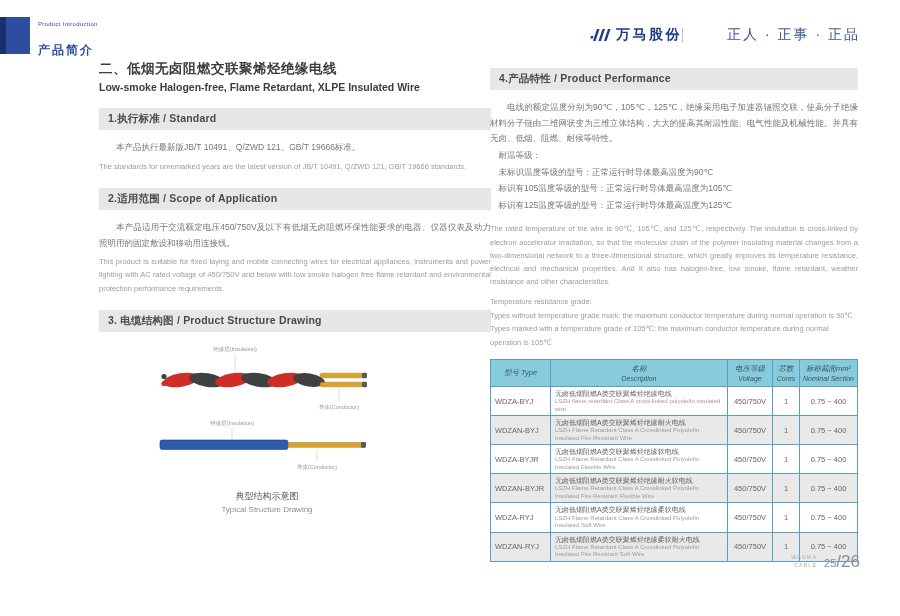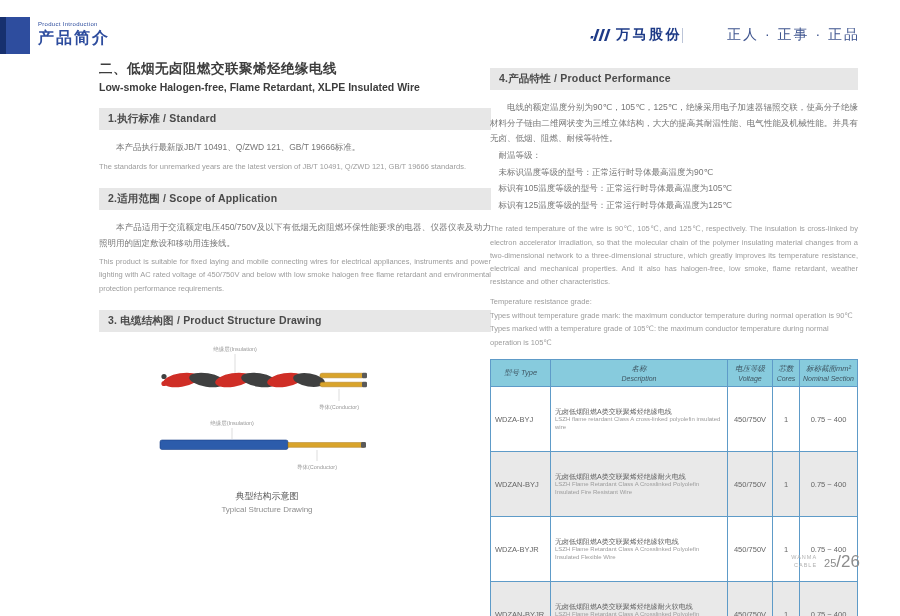--- a/index.html
+++ b/index.html
@@ -9,21 +9,21 @@
     font-family:"Liberation Sans","DejaVu Sans",sans-serif;
     -webkit-font-smoothing:antialiased;
   }
   
   .corner-block{
     position:absolute;left:0;top:17px;width:30px;height:37px;
     background:linear-gradient(90deg,#17306e 0 6px,#2e4d9e 6px);
   }
   .hdr-text{position:absolute;left:38px;top:21px;}
   .eyebrow{font-size:6px;color:#2e4d9e;letter-spacing:.3px;}
-  .hdr-title{font-size:16px;font-weight:bold;color:#2e4d9e;margin-top:1px;letter-spacing:2px;}
+  .hdr-title{font-size:12px;font-weight:bold;color:#2e4d9e;margin-top:15px;letter-spacing:2px;}
   .brand{position:absolute;right:40px;top:26px;display:flex;align-items:center;gap:0;}
   .logo-row{display:flex;align-items:center;gap:4px;}
   .logo-text{font-size:14px;font-weight:bold;color:#1d3a87;letter-spacing:2.5px;}
   .brand-divider{width:1px;height:15px;background:#bcc5d8;}
   .tagline{font-size:14px;color:#3f558f;letter-spacing:2px;margin-left:44px;}
   
   .col-left{position:absolute;left:55px;top:60px;width:392px;margin-left:44px;}
   .col-right{position:absolute;left:490px;top:68px;width:368px;}
   .title-zh{font-size:13.5px;font-weight:bold;color:#3d3d3d;letter-spacing:.5px;}
   .title-en{font-size:10.5px;font-weight:bold;color:#3d3d3d;margin-top:3px;}
@@ -41,21 +41,21 @@
   .svg-label{font-size:5.5px;fill:#999;}
   .leader{stroke:#b8b8b8;stroke-width:.5;}
   .caption{text-align:center;margin-top:8px;}
   .cap-zh{font-size:9px;color:#555;text-align:center;}
   .cap-en{font-size:8px;color:#8d8d8d;margin-top:2px;}
   
   .type-table{width:100%;border-collapse:collapse;margin-top:10px;table-layout:fixed;}
   .type-table th,.type-table td{border:1px solid #5e9bc8;}
   .type-table thead th{background:#87cbdd;color:#3f5663;font-weight:normal;font-size:7.5px;padding:4px 2px;text-align:center;font-style:italic;}
   .h-en{display:block;font-size:7px;margin-top:1px;}
-  .type-table td{font-size:7.5px;color:#666;padding:20px 4px;vertical-align:middle;}
+  .type-table td{font-size:7.5px;color:#666;padding:2px 4px;vertical-align:middle;}
   td.c{text-align:center;padding:2px 1px;}
   .desc-zh{font-size:7px;color:#5f5f5f;line-height:1.3;}
   .desc-en{font-size:6px;color:#9c9c9c;line-height:1.25;}
   tr.alt{background:#e9e9e9;}
   
   .footer{position:absolute;right:40px;top:552px;display:flex;align-items:flex-end;gap:7px;}
   .wanma{text-align:right;font-size:5.5px;line-height:1.35;letter-spacing:1px;color:#b0b0b0;margin-bottom:3px;}
   .pageno{color:#8d8d8d;font-size:11px;}
   .pageno .big{font-size:17px;}
 </style>

